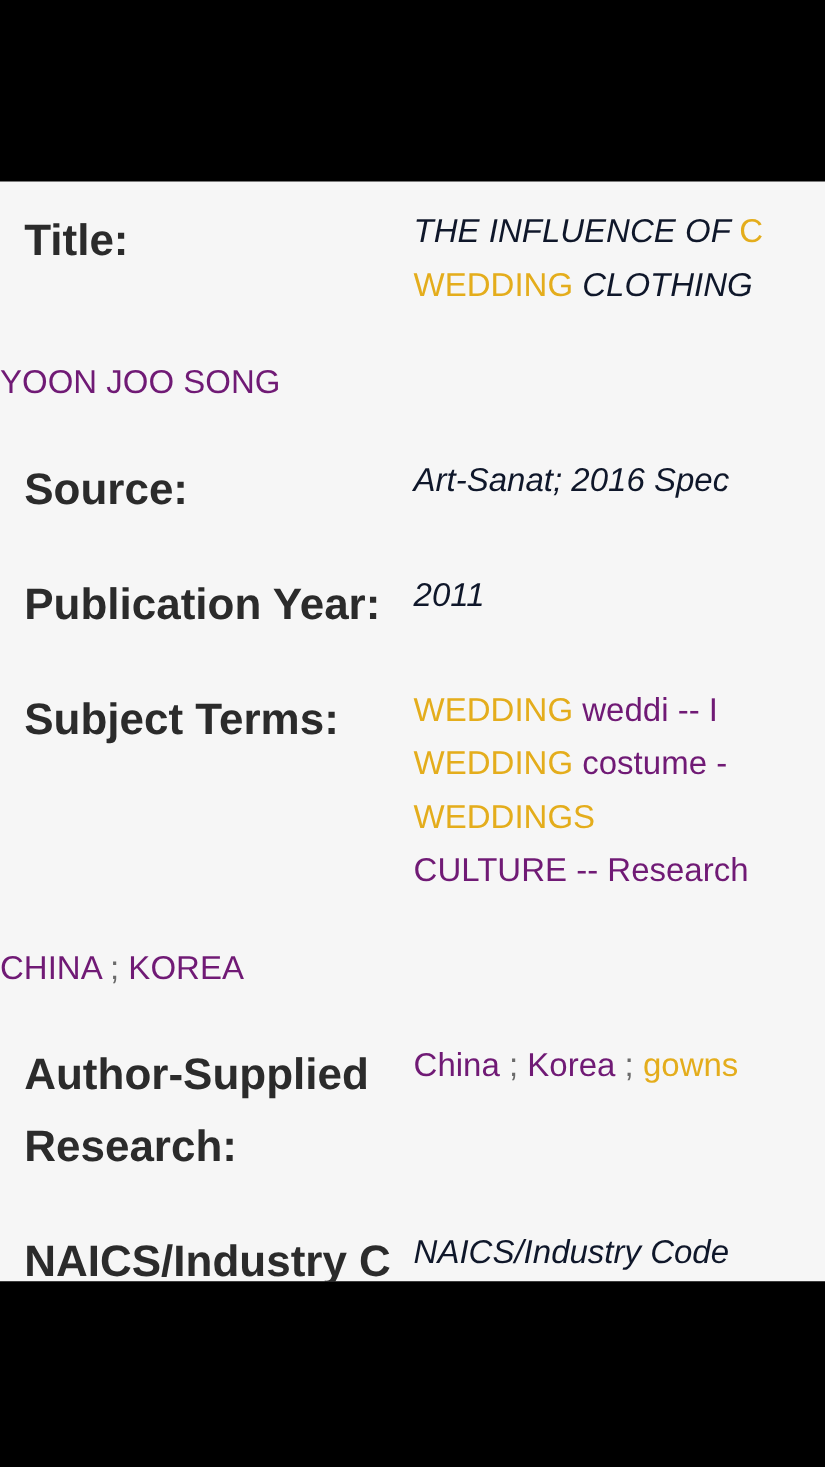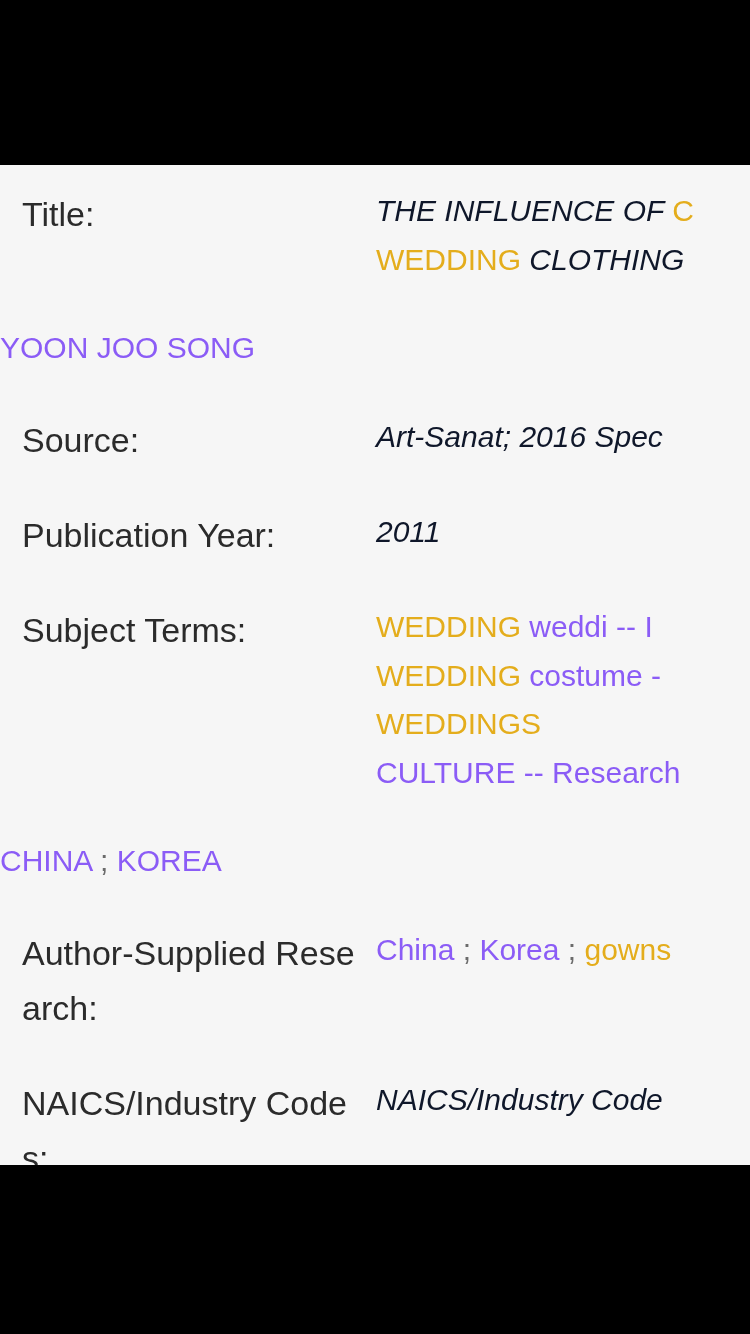--- a/index.html
+++ b/index.html
@@ -69,42 +69,42 @@
     margin-bottom: 40px;
   }
 
   .record-row:last-child { margin-bottom: 0; }
 
   .row-label {
     flex: 0 0 376px;
     width: 376px;
     padding-left: 22px;
     padding-right: 14px;
-    font-weight: normal;
+    font-weight: bold;
     color: #2b2b2b;
-    font-size: 34px;
+    font-size: 40px;
     line-height: 1.62;
     word-break: break-all;
     overflow-wrap: anywhere;
   }
 
   .row-value {
     flex: 1 1 auto;
     color: #333333;
     font-size: 30px;
     line-height: 1.62;
     white-space: nowrap;
   }
 
   .row-value.multi { white-space: normal; }
 
   .vline { display: block; white-space: nowrap; }
 
   
-  .tok-link   { color: #8b5cf6; }
+  .tok-link   { color: #701a75; }
   .tok-term   { color: #e4ad1c; }
   .tok-plain  { color: #0f172a; font-style: italic; }
   .tok-sep    { color: #6b6b6b; }
 </style>
 </head>
 <body>
 
 <div class="screen">
 
   <div class="bar-top"></div>

